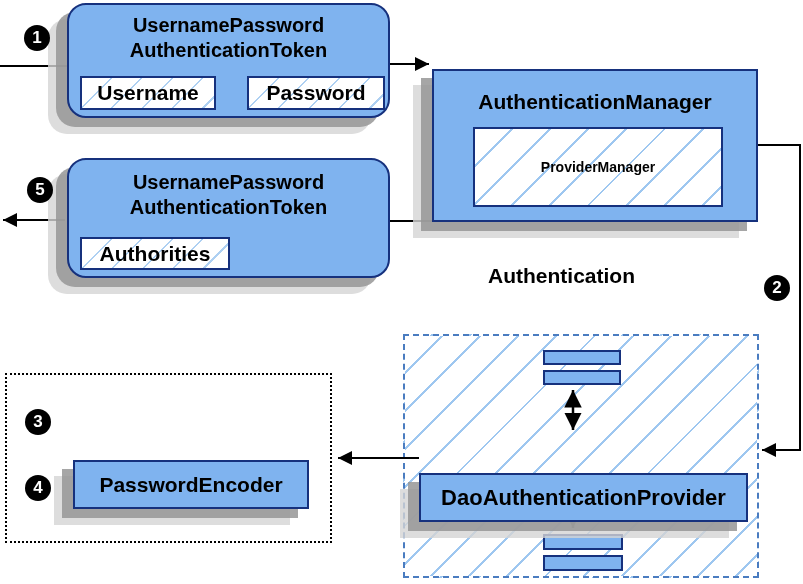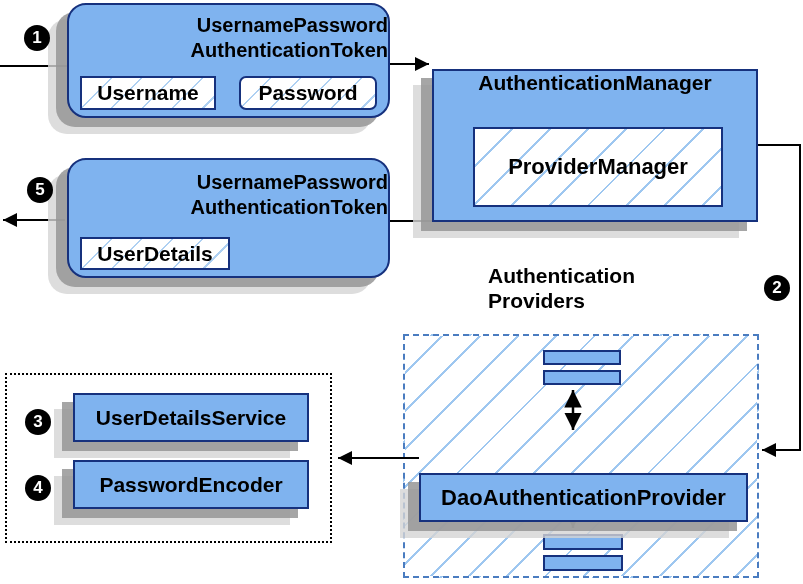--- a/index.html
+++ b/index.html
@@ -21,21 +21,21 @@
   }
   .hatch-small{
     background-color:#fff;
     background-image:repeating-linear-gradient(135deg,transparent 0,transparent 20px,#aed0f2 20px,#aed0f2 21.5px);
   }
   .field{
     border:2px solid #16317d;display:flex;align-items:center;justify-content:center;
     font-size:21px;
   }
   .center-flex{display:flex;align-items:center;justify-content:center;text-align:center;}
-  .token-title{padding-top:8px;text-align:right;font-size:20px;line-height:25px;}
+  .token-title{padding-top:8px;text-align:center;font-size:20px;line-height:25px;}
   .badge{
     width:26px;height:26px;border-radius:50%;background:#000;color:#fff;
     display:flex;align-items:center;justify-content:center;
     font-size:17px;line-height:26px;z-index:6;
   }
   .bar{
     background:#7fb3ef;border:2px solid #16317d;z-index:2;
   }
   .dashed-group{
     border:2px dashed #4a7cc0;z-index:1;
@@ -79,54 +79,50 @@
   </svg>
 
   <div class="abs node rounded shadowed solid-node" style="left:67px;top:3px;width:323px;height:115px;">
     <div class="token-title">
       <div>UsernamePassword</div>
       <div>AuthenticationToken</div>
     </div>
     <div class="abs field hatch-small" style="left:11px;top:71px;width:136px;height:34px;">
       <span>Username</span>
     </div>
-    <div class="abs field hatch-small" style="left:170px;top:71px;width:138px;height:34px;border-radius:7px;">
+    <div class="abs field hatch-small" style="left:178px;top:71px;width:138px;height:34px;">
       <span>Password</span>
     </div>
   </div>
 
   <div class="abs node shadowed solid-node" style="left:432px;top:69px;width:326px;height:153px;">
-    <div style="text-align:center;font-size:21px;">AuthenticationManager</div>
-    <div class="abs hatch center-flex" style="left:39px;top:56px;width:250px;height:80px;border:2px solid #16317d;font-size:22px;">
+    <div style="text-align:center;padding-top:19px;font-size:21px;">AuthenticationManager</div>
+    <div class="abs hatch center-flex" style="left:39px;top:56px;width:250px;height:80px;border:2px solid #16317d;font-size:14px;">
       <span>ProviderManager</span>
     </div>
   </div>
 
   <div class="abs node rounded shadowed solid-node" style="left:67px;top:158px;width:323px;height:120px;">
     <div class="token-title" style="padding-top:10px;">
       <div>UsernamePassword</div>
       <div>AuthenticationToken</div>
     </div>
     <div class="abs field hatch-small" style="left:11px;top:77px;width:150px;height:33px;">
-      <span>UserDetails</span>
+      <span>Authorities</span>
     </div>
   </div>
 
   <div class="abs label-2line" style="left:488px;top:263px;width:195px;z-index:5;">
     <div>Authentication</div>
-    <div>Providers</div>
   </div>
 
   <div class="abs node shadowed center-flex solid-node" style="left:419px;top:434px;width:329px;height:49px;font-size:22px;margin-top:39px;">
     <span>DaoAuthenticationProvider</span>
   </div>
 
-  <div class="abs node shadowed center-flex solid-node" style="left:73px;top:393px;width:236px;height:49px;font-size:21px;">
-    <span>UserDetailsService</span>
-  </div>
 
   <div class="abs node shadowed center-flex solid-node" style="left:73px;top:460px;width:236px;height:49px;font-size:21px;">
     <span>PasswordEncoder</span>
   </div>
 
   <div class="abs badge" style="left:24px;top:25px;">
     <span>1</span>
   </div>
   <div class="abs badge" style="left:764px;top:275px;">
     <span>2</span>

